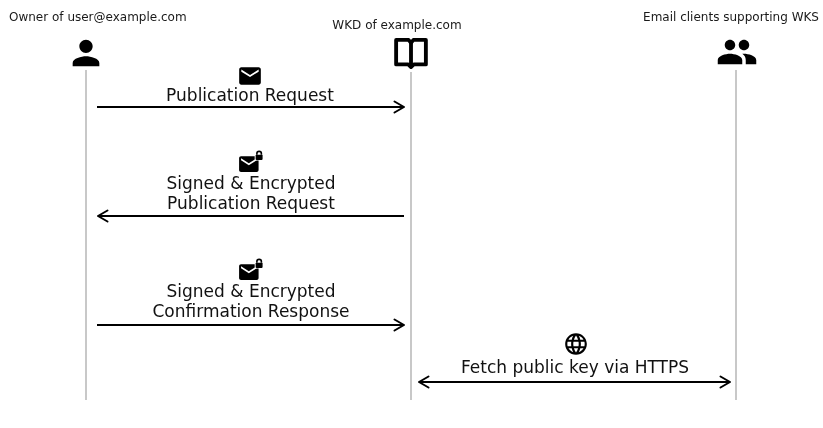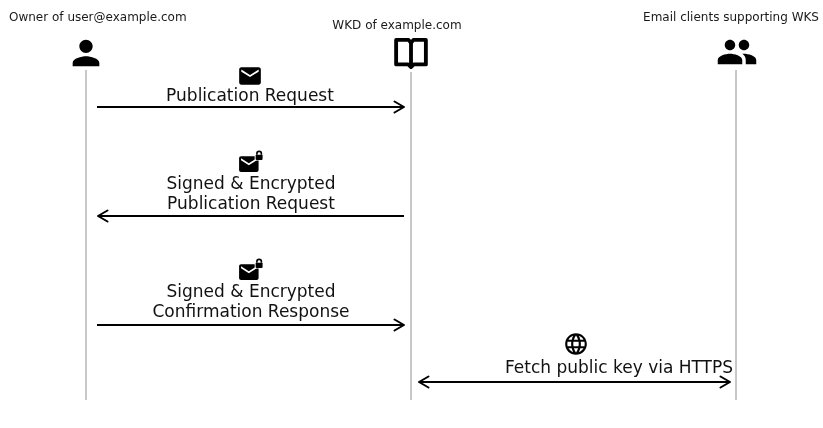--- a/index.html
+++ b/index.html
@@ -121,15 +121,15 @@
     <rect x="16.3" y="5.2" width="6.4" height="5" rx="0.9" fill="#000"></rect>
   </svg>
   <div class="msg-label two-line" style="left:251px; top:281px;">
     <div>Signed &amp; Encrypted</div>
     <div>Confirmation Response</div>
   </div>
 
   <svg class="icon" style="left:563px; top:331px;" width="26" height="26" viewBox="0 0 24 24">
     <path fill="#000" d="M11.99 2C6.47 2 2 6.48 2 12s4.47 10 9.99 10C17.52 22 22 17.52 22 12S17.52 2 11.99 2zm6.93 6h-2.95c-.32-1.25-.78-2.45-1.38-3.56 1.84.63 3.37 1.91 4.33 3.56zM12 4.04c.83 1.2 1.48 2.53 1.91 3.96h-3.82c.43-1.43 1.08-2.76 1.91-3.96zM4.26 14C4.1 13.36 4 12.69 4 12s.1-1.36.26-2h3.38c-.08.66-.14 1.32-.14 2 0 .68.06 1.34.14 2H4.26zm.82 2h2.95c.32 1.25.78 2.45 1.38 3.56-1.84-.63-3.37-1.9-4.33-3.56zm2.95-8H5.08c.96-1.66 2.49-2.93 4.33-3.56C8.81 5.55 8.35 6.75 8.03 8zM12 19.96c-.83-1.2-1.48-2.53-1.91-3.96h3.82c-.43 1.43-1.08 2.76-1.91 3.96zM14.34 14H9.66c-.09-.66-.16-1.32-.16-2 0-.68.07-1.35.16-2h4.68c.09.65.16 1.32.16 2 0 .68-.07 1.34-.16 2zm.25 5.56c.6-1.11 1.06-2.31 1.38-3.56h2.95c-.96 1.65-2.49 2.93-4.33 3.56zM16.36 14c.08-.66.14-1.32.14-2 0-.68-.06-1.34-.14-2h3.38c.16.64.26 1.31.26 2s-.1 1.36-.26 2h-3.38z"></path>
   </svg>
-  <div class="msg-label" style="left:575px; top:359px;margin-left:44px;">Fetch public key via HTTPS</div>
+  <div class="msg-label" style="left:575px; top:359px;">Fetch public key via HTTPS</div>
 
 </div>
 
 </body></html>

